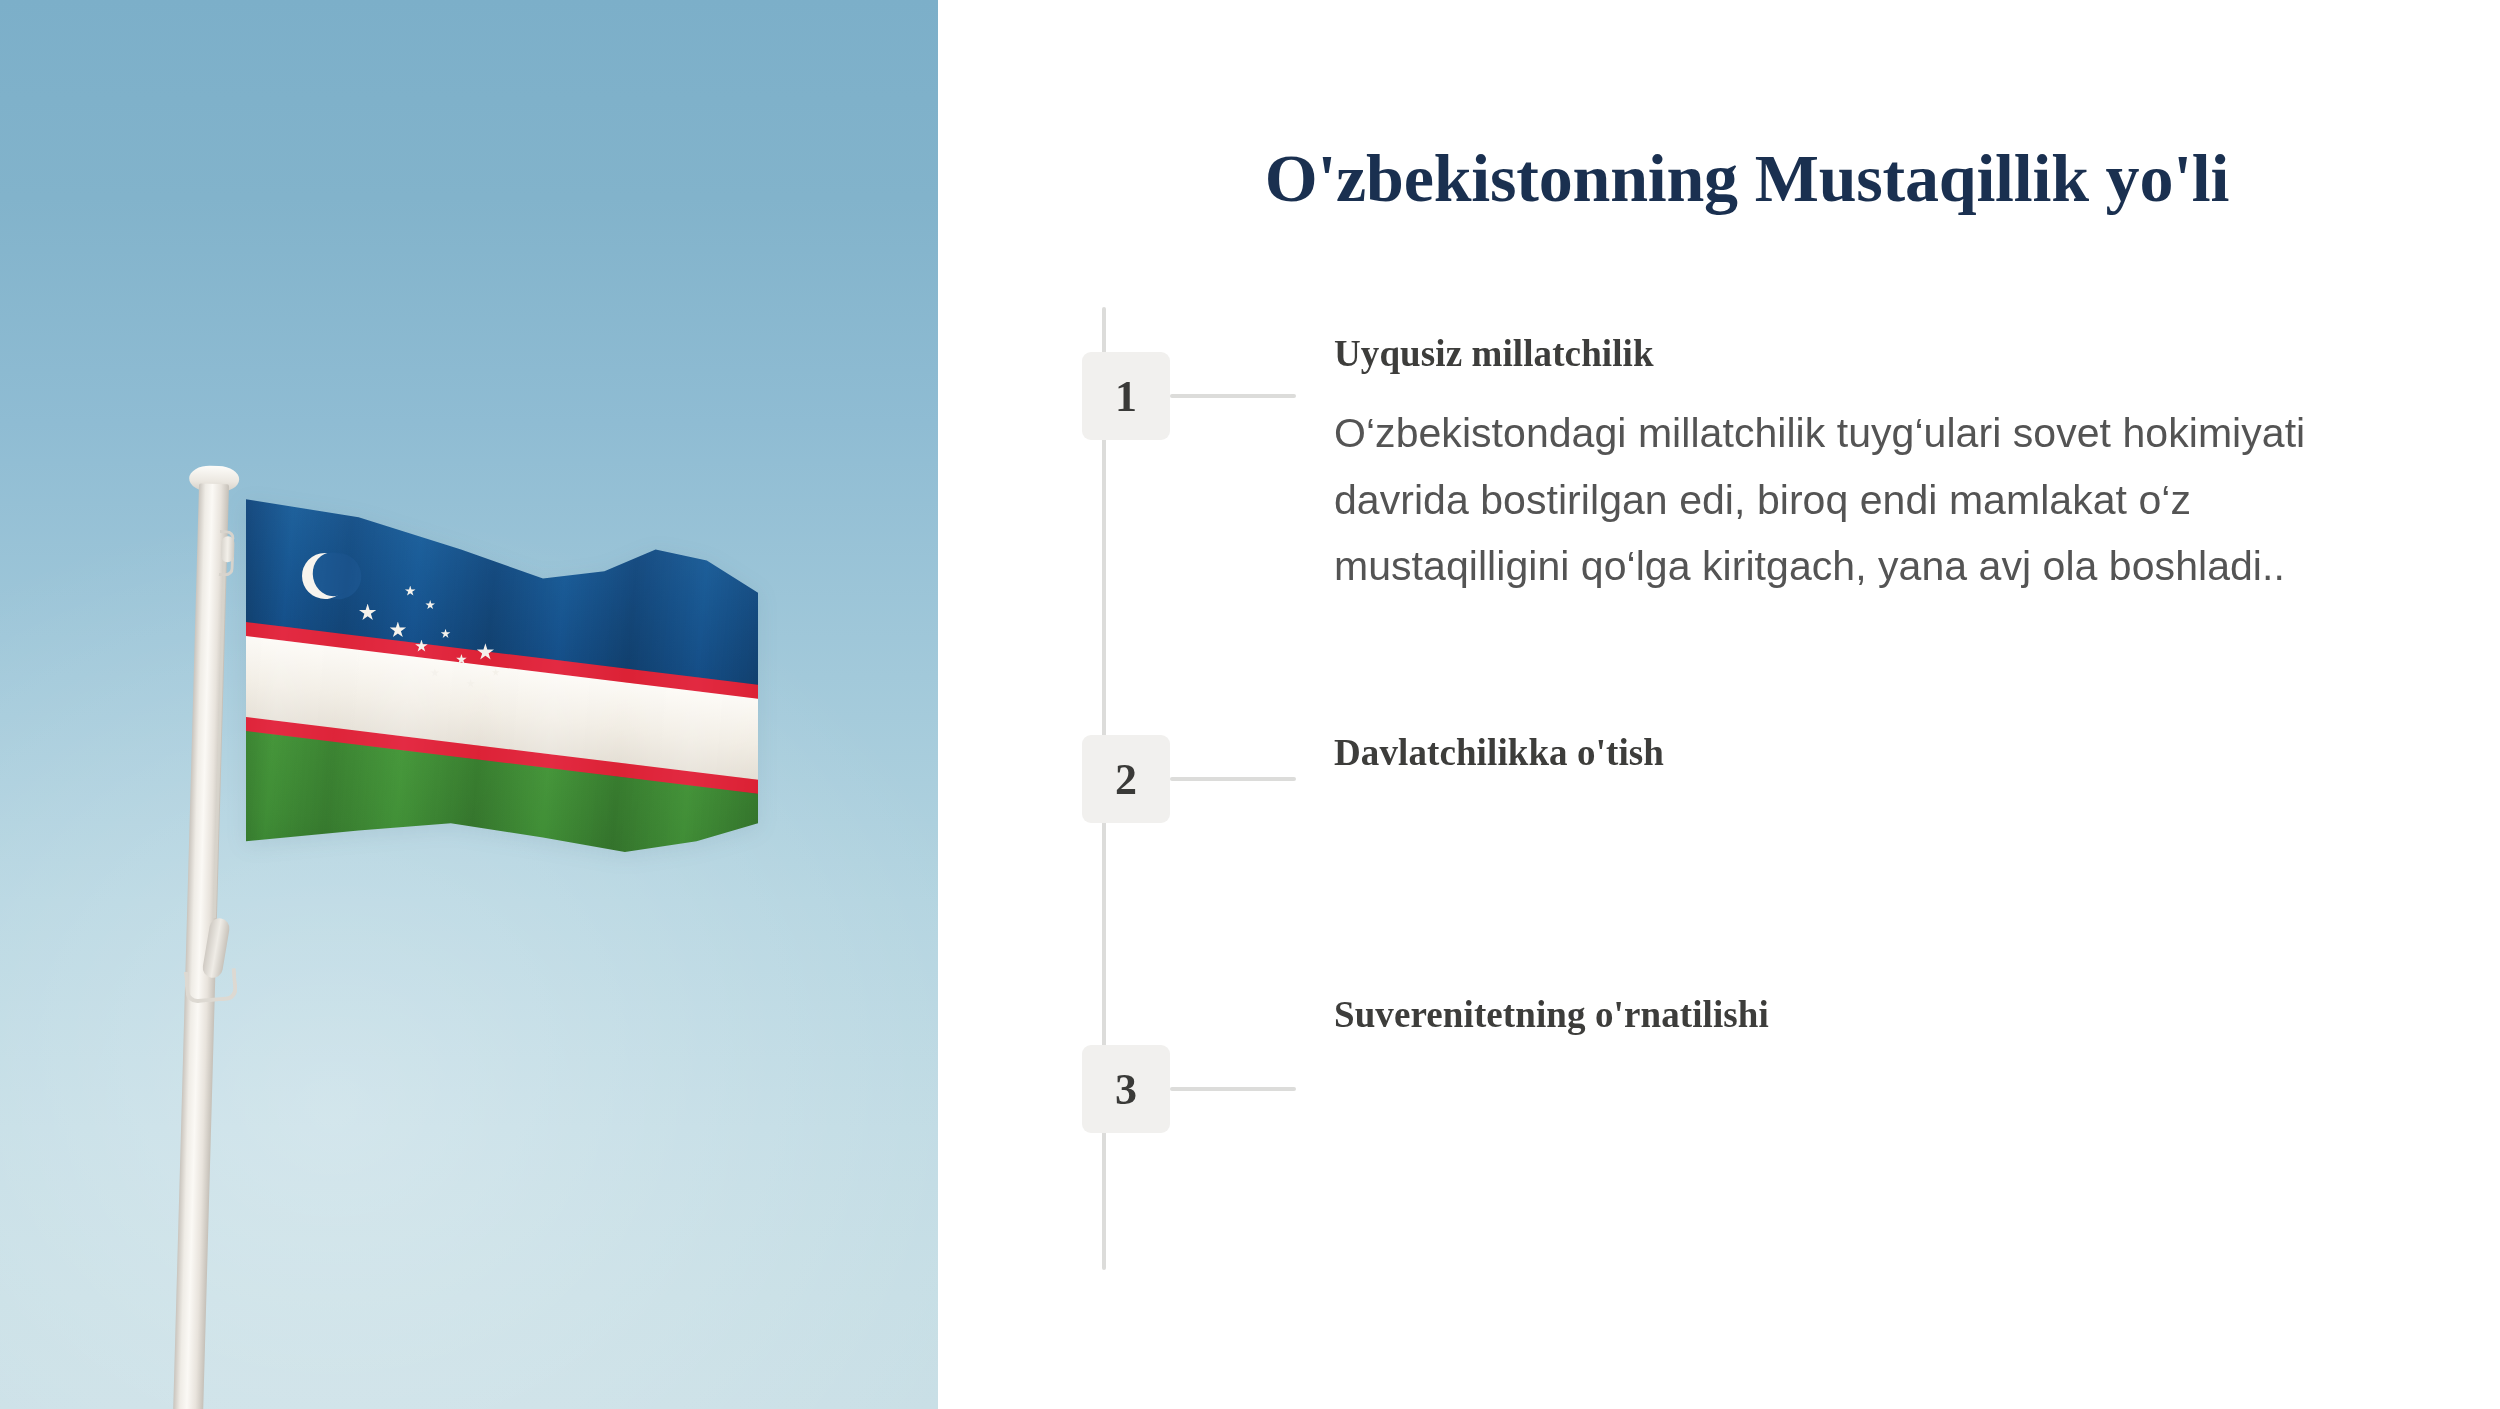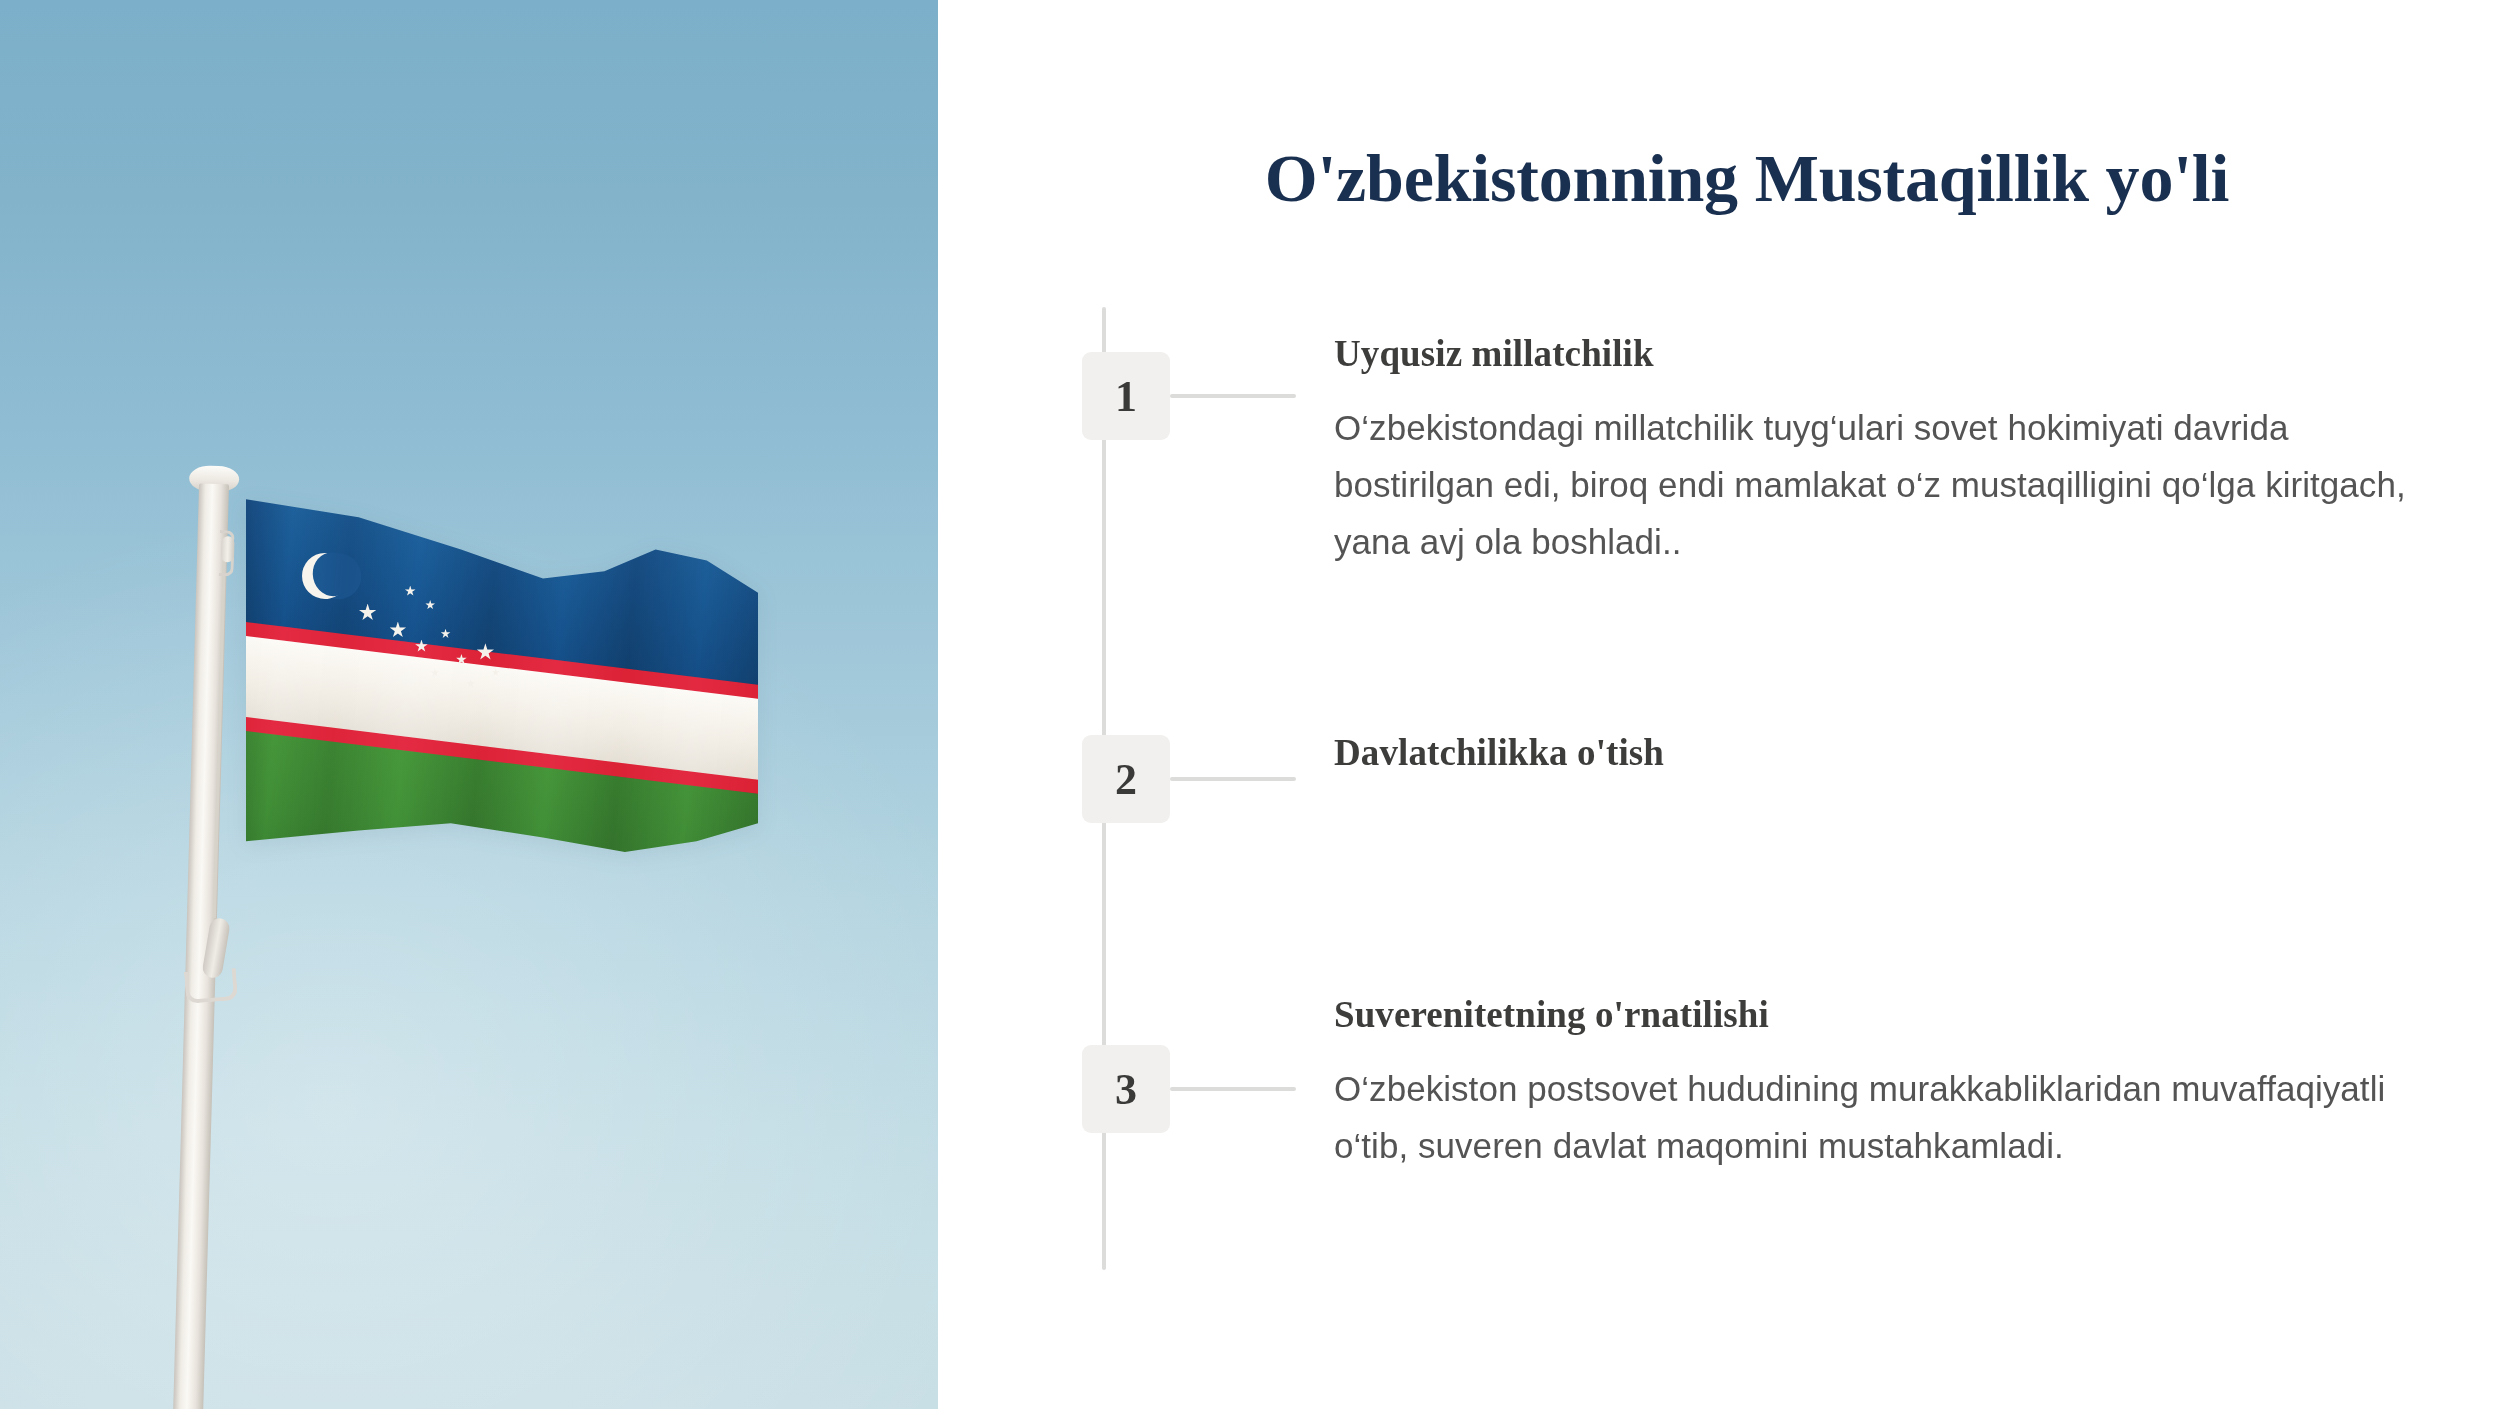--- a/index.html
+++ b/index.html
@@ -312,21 +312,21 @@
     font-weight: 700;
     font-size: 37px;
     line-height: 1.2;
     color: #3d3d3b;
     margin: 0 0 24px 0;
     letter-spacing: 0.1px;
   }
   .t-text {
     font-family: "Liberation Sans", sans-serif;
     font-weight: 400;
-    font-size: 35px;
+    font-size: 41px;
     line-height: 1.62;
     color: #545454;
     margin: 0;
     letter-spacing: 0.05px;
   }
 
   .item-1 .t-badge     { top: 352px; }
   .item-1 .t-connector { top: 394px; }
   .item-1 .t-body      { top: 332px; }
 
@@ -408,19 +408,18 @@
         <div class="t-body">
           <h2 class="t-heading">Davlatchilikka o'tish</h2>
         </div>
       </div>
 
       <div class="t-item item-3">
         <div class="t-badge">3</div>
         <div class="t-connector"></div>
         <div class="t-body">
           <h2 class="t-heading">Suverenitetning o'rnatilishi</h2>
-          <p class="t-text">O‘zbekiston postsovet hududining murakkabliklaridan muvaffaqiyatli o‘tib, suveren davlat maqomini mustahkamladi.</p>
         </div>
       </div>
     </div>
 
   </div>
 </div>
 
 </body></html>

